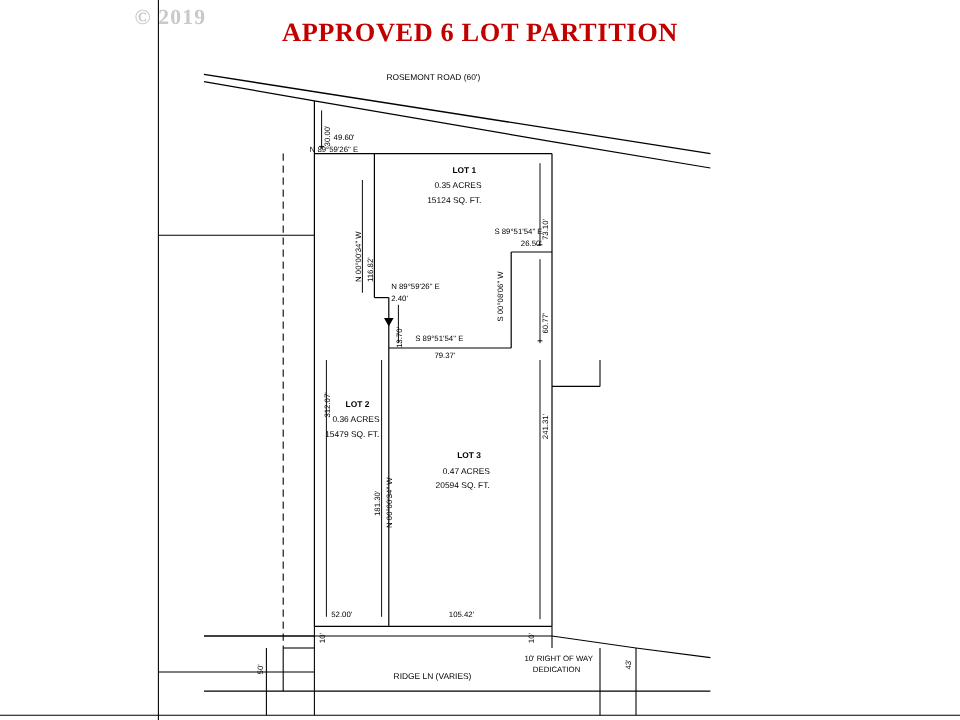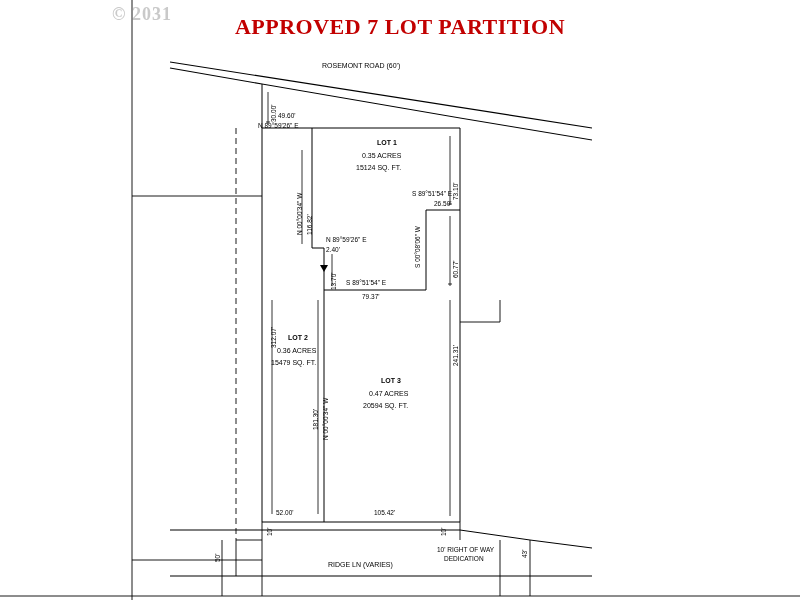--- a/index.html
+++ b/index.html
@@ -27,22 +27,22 @@
   .t6{font-size:6.5px;}
   .t7{font-size:7px;}
   .bold{font-weight:bold;}
   .rot90{transform:rotate(-90deg);transform-origin:0 0;}
 </style>
 </head>
 <body>
 
 <div id="stage">
 
-  <div class="wm">© 2031</div>
-  <div class="title">APPROVED 7 LOT PARTITION</div>
+  <div class="wm">© 2019</div>
+  <div class="title">APPROVED 6 LOT PARTITION</div>
 
   <svg viewBox="0 0 800 600">
     <g fill="none" stroke="#000000" stroke-width="1">
 
       <line x1="132" y1="0" x2="132" y2="600" stroke-width="0.9"></line>
       <line x1="0" y1="596" x2="800" y2="596" stroke-width="0.9"></line>
 
       <line x1="170" y1="62" x2="592" y2="128" stroke-width="1.1"></line>
       <line x1="170" y1="68" x2="262" y2="84" stroke-width="1.1"></line>
       <line x1="262" y1="84" x2="460" y2="118"></line>

